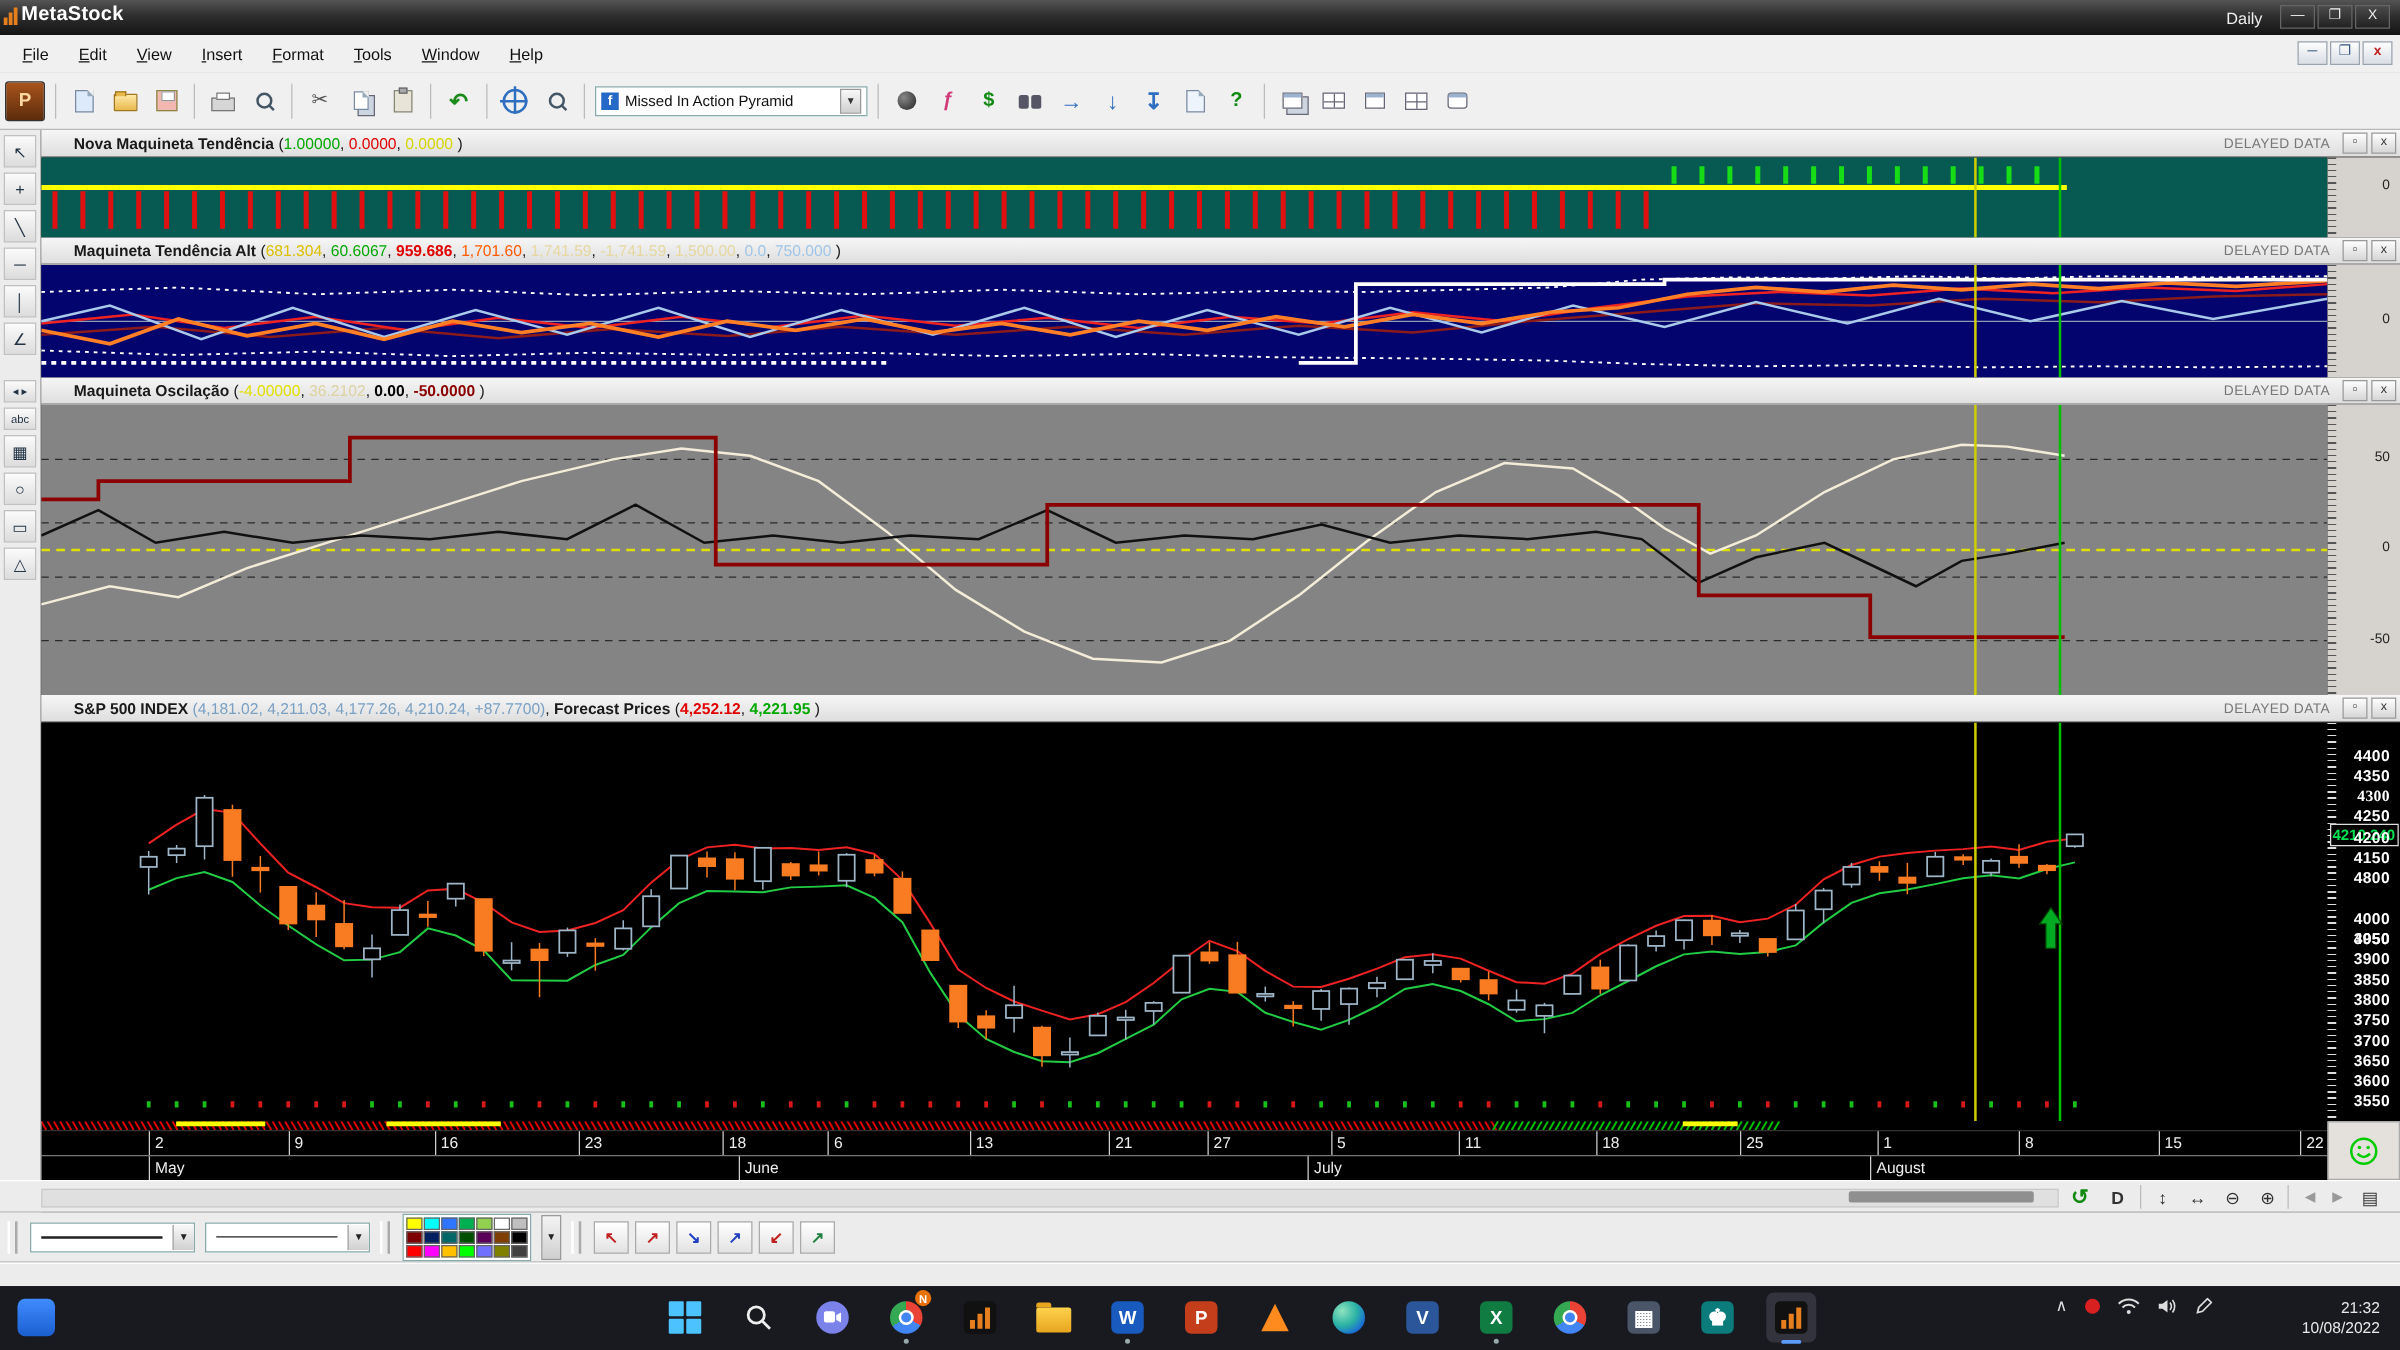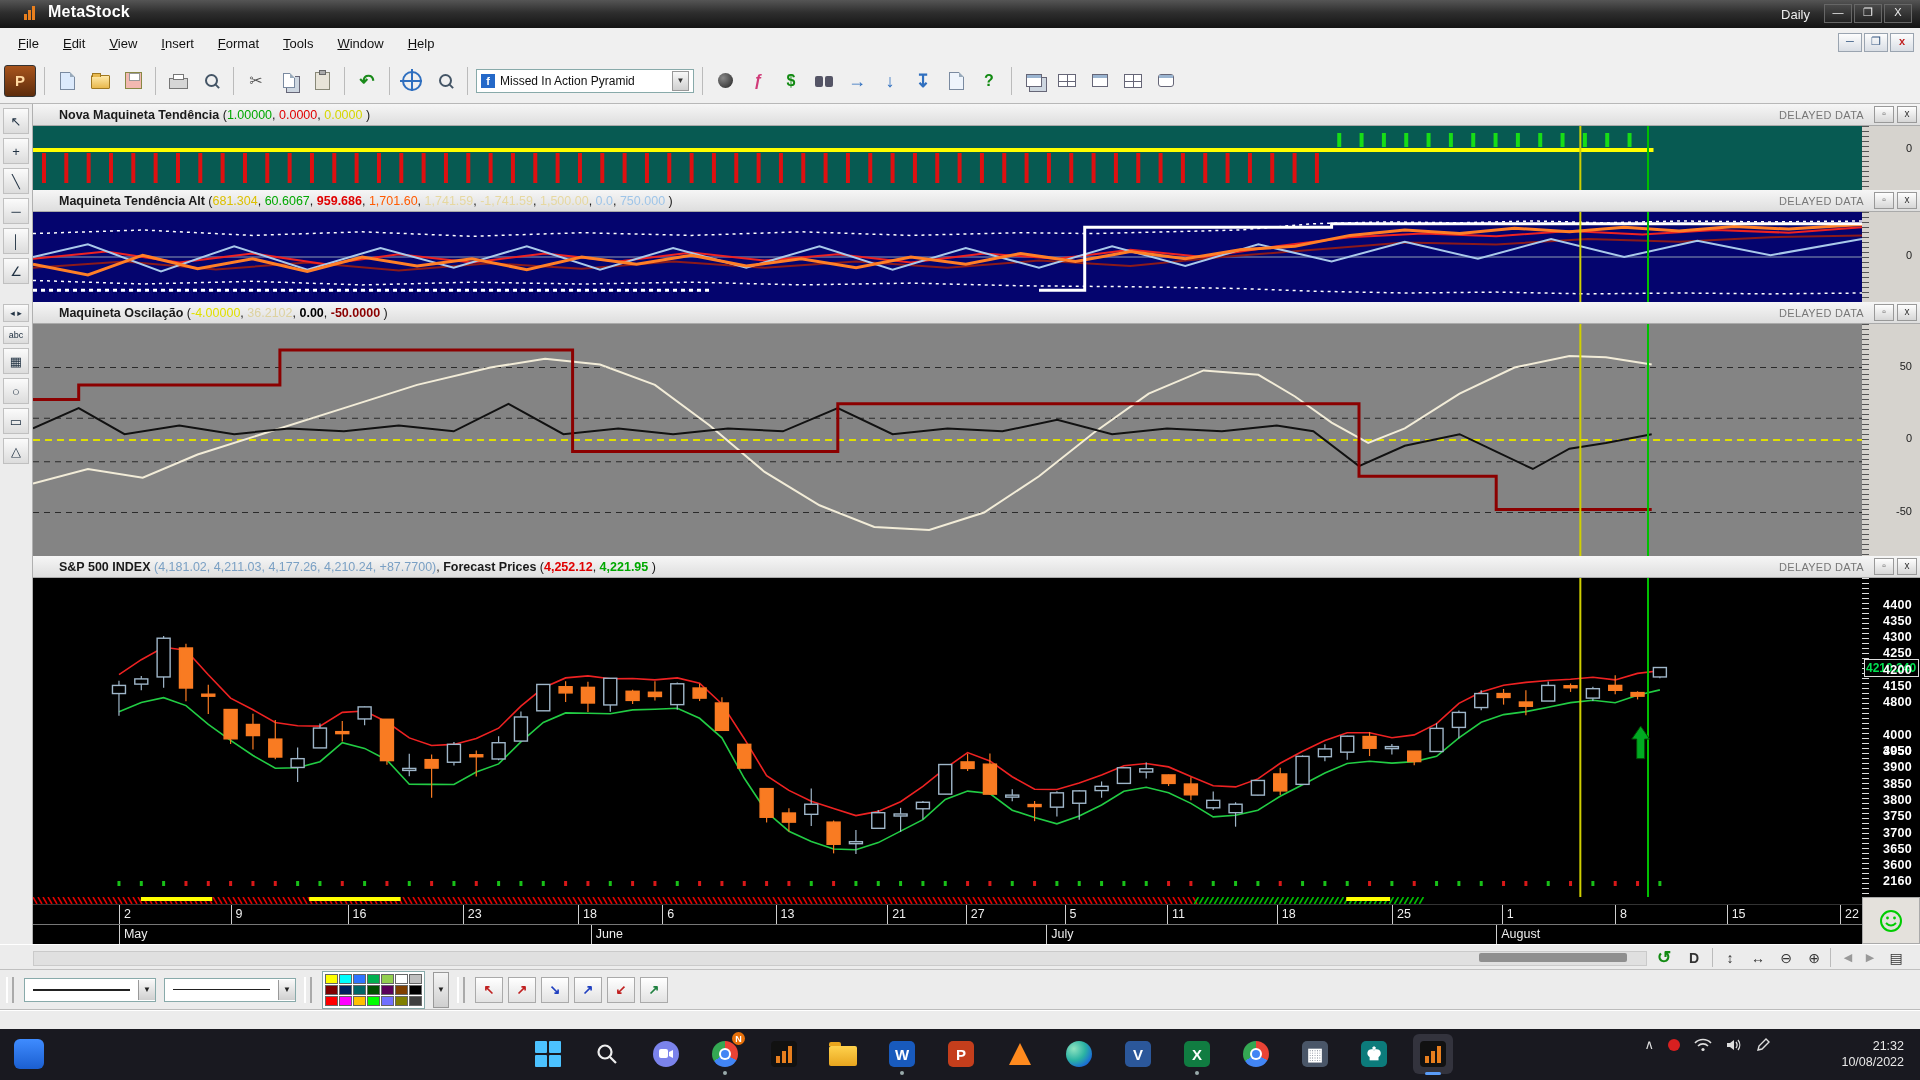--- a/index.html
+++ b/index.html
@@ -1,21 +1,21 @@
 <!DOCTYPE html>
 <html><head>
 <meta charset="utf-8">
 <style>
   html,body{margin:0;padding:0;background:#000;}
   body{width:1920px;height:1080px;position:relative;overflow:hidden;
        font-family:"Liberation Sans",sans-serif;font-size:12px;color:#222;-webkit-font-smoothing:antialiased;}
   .abs{position:absolute;}
   
   #titlebar{left:0;top:0;width:1920px;height:28px;background:linear-gradient(#555 0%,#2e2e2e 45%,#141414 100%);color:#fff;}
-  #logo{left:24px;top:3px;display:flex;align-items:center;gap:13px;}
+  #logo{left:3px;top:3px;display:flex;align-items:center;gap:3px;}
   #logo .bars{display:flex;align-items:flex-end;gap:1px;height:15px;}
   #logo .bars i{display:block;width:3px;background:#e87f1e;}
   #logo .app-name{font-size:16px;font-weight:bold;letter-spacing:.2px;}
   #doc-title{left:0;right:0;top:6px;text-align:center;font-size:13px;color:#f2f2f2;}
   #periodicity{right:110px;top:7px;font-size:13px;color:#eee;}
   .winbtn{width:26px;height:17px;background:linear-gradient(#4a4a4a,#222);border:1px solid #666;color:#eee;
           font-size:11px;line-height:15px;text-align:center;display:inline-block;}
   #title-btns{right:8px;top:4px;display:flex;gap:2px;}
   
   #menubar{left:0;top:28px;width:1920px;height:30px;background:#f0f0f0;border-bottom:1px solid #c8c8c8;}
@@ -655,36 +655,36 @@
     <line x1="1626.87721" y1="303" x2="1626.87721" y2="308" stroke="#18c018" stroke-width="3"></line>
     <line x1="1547.334" y1="0" x2="1547.334" y2="319" stroke="#cfcf00" stroke-width="2"></line>
     <line x1="1615.007" y1="0" x2="1615.007" y2="319" stroke="#00c000" stroke-width="2"></line>
     <path d="M1607.691 148.10714285714286 L1598.691 161.10714285714286 L1603.691 161.10714285714286 L1603.691 180.65816326530611 L1611.691 180.65816326530611 L1611.691 161.10714285714286 L1616.691 161.10714285714286 Z" fill="#00aa22" stroke="#004400" stroke-width="1"></path>
   </svg>
 <div id="axis4" class="axis dark abs" style="top:578px;height:319px">
   <div class="ruler"></div>
   <div id="last-price" style="top: 80.5153px;">4210.240</div>
 <div class="alabel" style="top: 19.6684px;">4400</div>
     <div class="alabel" style="top: 35.9439px;">4350</div>
-    <div class="alabel" style="top: 52.2194px;">4300</div>
+    <div class="alabel" style="top: 52.2194px; font-family: Liberation Serif, serif;">4300</div>
     <div class="alabel" style="top: 68.4949px;">4250</div>
     <div class="alabel" style="top: 84.7704px;">4200</div>
     <div class="alabel" style="top: 101.046px;">4150</div>
     <div class="alabel" style="top: 117.321px;">4800</div>
     <div class="alabel" style="top: 133.597px; margin-top: 32px;">4050</div>
     <div class="alabel" style="top: 149.872px;">4000</div>
     <div class="alabel" style="top: 166.148px;">3950</div>
     <div class="alabel" style="top: 182.423px;">3900</div>
     <div class="alabel" style="top: 198.699px;">3850</div>
     <div class="alabel" style="top: 214.974px;">3800</div>
     <div class="alabel" style="top: 231.25px;">3750</div>
     <div class="alabel" style="top: 247.526px;">3700</div>
     <div class="alabel" style="top: 263.801px;">3650</div>
     <div class="alabel" style="top: 280.077px;">3600</div>
-    <div class="alabel" style="top: 296.352px;">2160</div>
+    <div class="alabel" style="top: 296.352px;">3550</div>
   </div>
 
 <svg id="ribbon" class="abs" width="1829" height="7">
     <line x1="0" y1="0" x2="4" y2="7" stroke="#e00000" stroke-width="1.6"></line>
     <line x1="5" y1="0" x2="9" y2="7" stroke="#e00000" stroke-width="1.6"></line>
     <line x1="10" y1="0" x2="14" y2="7" stroke="#e00000" stroke-width="1.6"></line>
     <line x1="15" y1="0" x2="19" y2="7" stroke="#e00000" stroke-width="1.6"></line>
     <line x1="20" y1="0" x2="24" y2="7" stroke="#e00000" stroke-width="1.6"></line>
     <line x1="25" y1="0" x2="29" y2="7" stroke="#e00000" stroke-width="1.6"></line>
     <line x1="30" y1="0" x2="34" y2="7" stroke="#e00000" stroke-width="1.6"></line>

